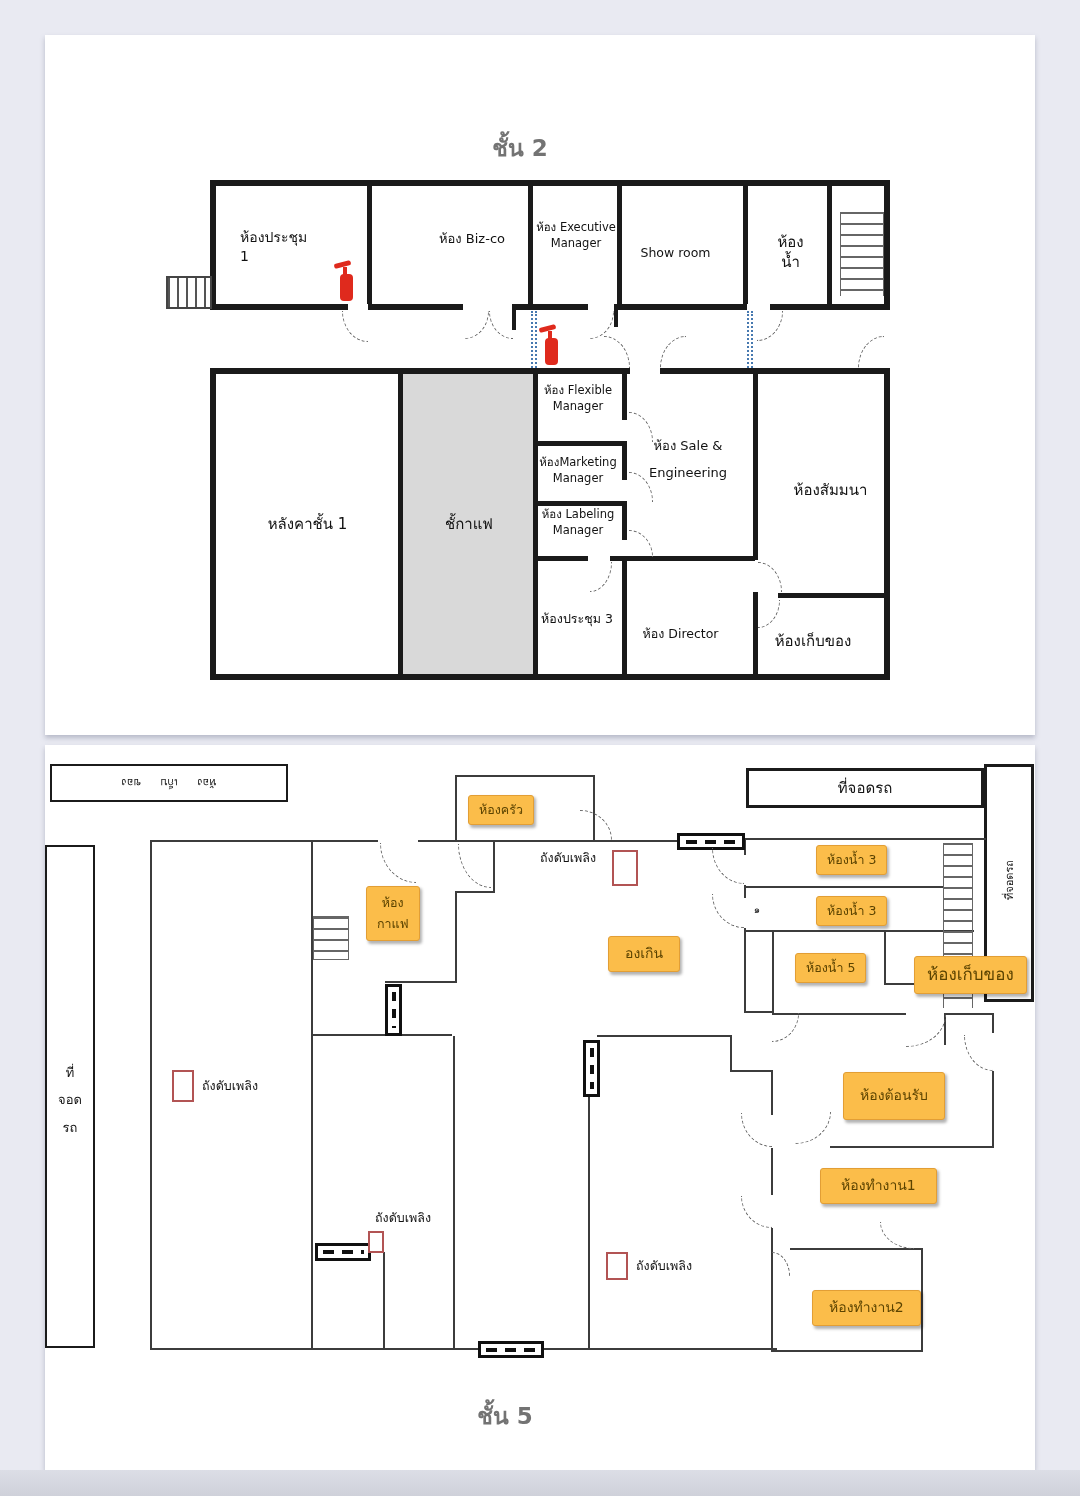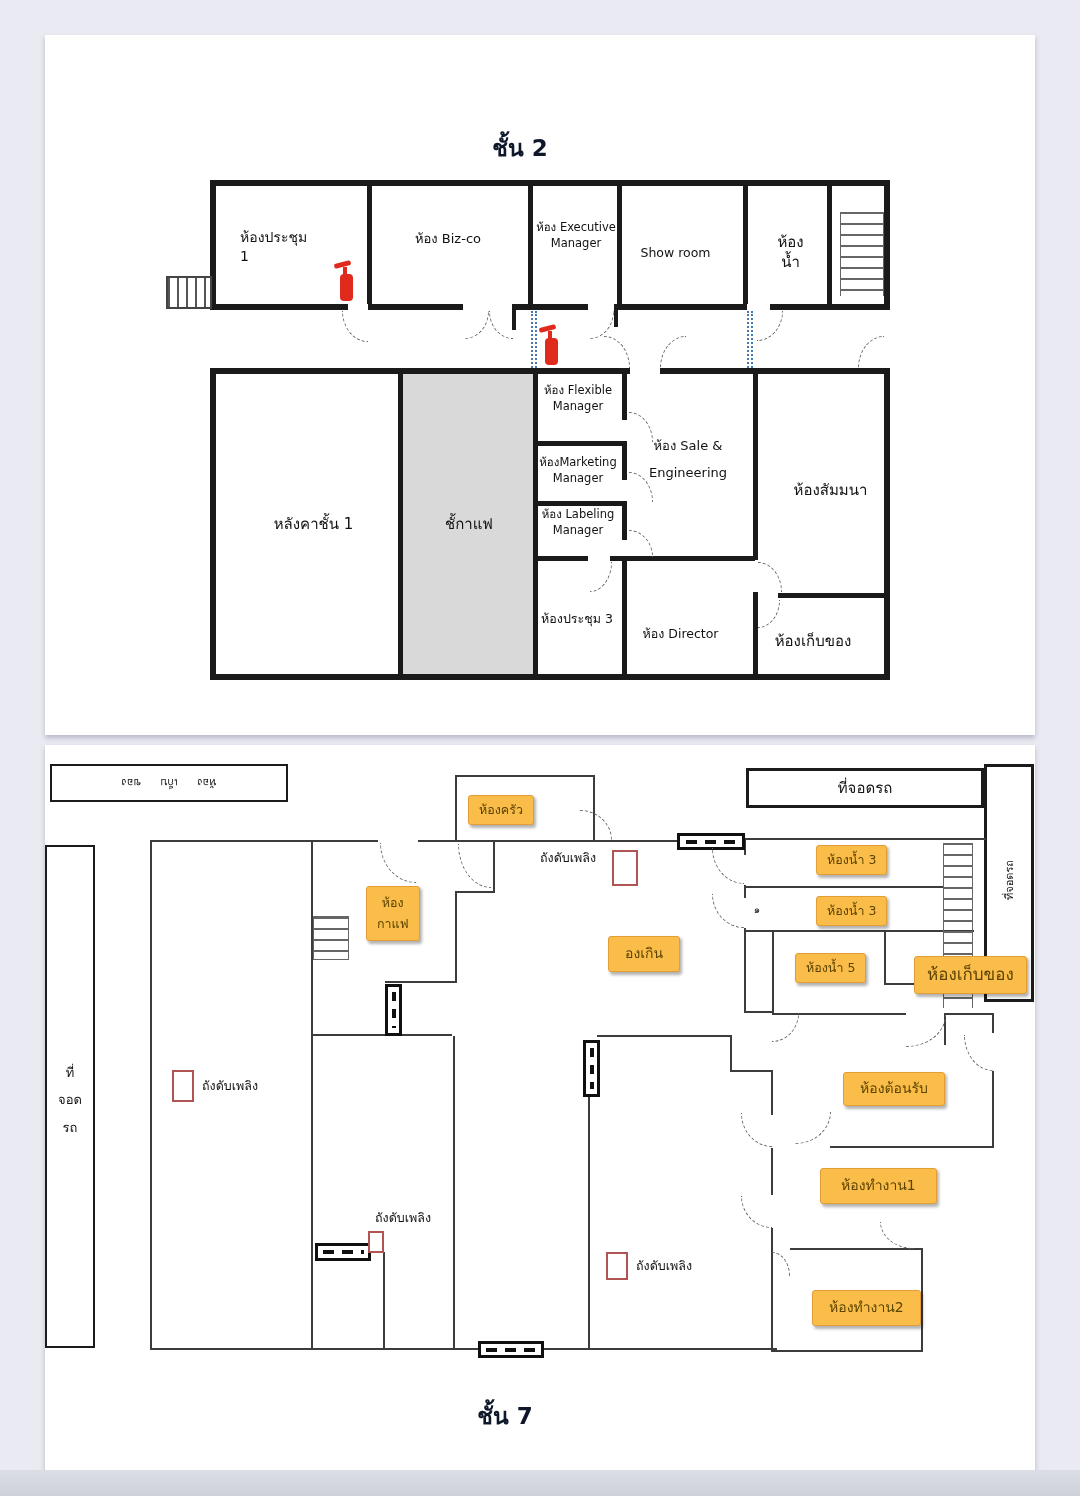--- a/index.html
+++ b/index.html
@@ -7,21 +7,21 @@
          font-family:"DejaVu Sans","Liberation Sans",sans-serif;color:#161616;}
   .panel{position:absolute;background:#fff;box-shadow:0 3px 5px rgba(90,95,120,.35);}
   .abs{position:absolute;}
   
   .w{position:absolute;background:#1a1a1a;}
   
   .t{position:absolute;background:#3c3c3c;}
   .bx{position:absolute;border:3px solid #1b1b1b;background:#fff;box-sizing:border-box;}
   .mez{position:absolute;background:#d9d9d9;}
   .lbl{position:absolute;color:#121212;font-size:13px;text-align:center;line-height:1.35;white-space:nowrap;}
-  .title{position:absolute;font-weight:bold;font-size:23px;text-align:center;color:#0f172a;}
+  .title{position:absolute;font-weight:bold;font-size:23px;text-align:center;color:#737373;}
   .badge{position:absolute;background:#FBBD4A;border:1px solid #E29E35;border-radius:3px;
          box-shadow:2px 2.5px 3px rgba(0,0,0,.3);color:#5B4300;font-size:12.5px;
          text-align:center;padding:5px 10px;line-height:1.4;white-space:nowrap;}
   .arc{position:absolute;box-sizing:border-box;}
   .aTL{border-top:1.6px dashed #666;border-left:1.6px dashed #666;border-top-left-radius:100% 100%;}
   .aTR{border-top:1.6px dashed #666;border-right:1.6px dashed #666;border-top-right-radius:100% 100%;}
   .aBL{border-bottom:1.6px dashed #666;border-left:1.6px dashed #666;border-bottom-left-radius:100% 100%;}
   .aBR{border-bottom:1.6px dashed #666;border-right:1.6px dashed #666;border-bottom-right-radius:100% 100%;}
   .stV{position:absolute;box-sizing:border-box;border:2px solid #444;
        background:repeating-linear-gradient(to right,#555 0 2px,transparent 2px 9px);}
@@ -116,55 +116,55 @@
   <div class="arc aTR" style="left:629px;top:472px;width:24px;height:30px"></div>
   <div class="arc aTR" style="left:629px;top:530px;width:24px;height:27px"></div>
   <div class="arc aBR" style="left:590px;top:562px;width:22px;height:30px"></div>
   <div class="arc aTR" style="left:758px;top:562px;width:24px;height:30px"></div>
   <div class="arc aBR" style="left:758px;top:600px;width:22px;height:28px"></div>
 
   <div class="lbl" style="left:240px;top:228px;width:100px;text-align:left;font-size:14px">
     <span style="display:block">ห้องประชุม</span>
     <span style="display:block">1</span>
   </div>
-  <div class="lbl" style="left:393px;top:230px;width:110px">ห้อง Biz-co</div>
+  <div class="lbl" style="left:417px;top:230px;width:110px">ห้อง Biz-co</div>
   <div class="lbl small" style="left:533px;top:220px;width:86px">
     <span style="display:block">ห้อง  Executive</span>
     <span style="display:block">Manager</span>
   </div>
   <div class="lbl" style="left:628px;top:245px;width:95px;font-size:12.5px">Show room</div>
   <div class="lbl big" style="left:768px;top:232px;width:45px">
     <span style="display:block">ห้อง</span>
     <span style="display:block">น้ำ</span>
   </div>
   <div class="lbl small" style="left:538px;top:383px;width:80px">
     <span style="display:block">ห้อง  Flexible</span>
     <span style="display:block">Manager</span>
   </div>
   <div class="lbl" style="left:638px;top:432px;width:100px;font-size:13px;line-height:2.1">
     <span style="display:block">ห้อง  Sale &amp;</span>
     <span style="display:block">Engineering</span>
   </div>
   <div class="lbl big" style="left:783px;top:480px;width:95px">ห้องสัมมนา</div>
-  <div class="lbl big" style="left:261px;top:514px;width:105px">หลังคาชั้น  1</div>
+  <div class="lbl big" style="left:255px;top:514px;width:105px">หลังคาชั้น  1</div>
   <div class="lbl big" style="left:433px;top:514px;width:72px">ชั้กาแฟ</div>
   <div class="lbl small" style="left:538px;top:455px;width:80px">
     <span style="display:block">ห้องMarketing</span>
     <span style="display:block">Manager</span>
   </div>
   <div class="lbl small" style="left:538px;top:507px;width:80px">
     <span style="display:block">ห้อง Labeling</span>
     <span style="display:block">Manager</span>
   </div>
   <div class="lbl" style="left:536px;top:611px;width:82px;font-size:12.5px">ห้องประชุม 3</div>
   <div class="lbl" style="left:633px;top:626px;width:95px;font-size:12.5px">ห้อง  Director</div>
   <div class="lbl big" style="left:763px;top:631px;width:100px">ห้องเก็บของ</div>
 
   <div class="panel" style="left:45px;top:745px;width:990px;height:725px">
-    <div class="title" style="left:400px;top:653px;width:120px;position:absolute">ชั้น 7</div>
+    <div class="title" style="left:400px;top:653px;width:120px;position:absolute">ชั้น 5</div>
   </div>
 
   <div class="bx" style="left:50px;top:764px;width:238px;height:38px;border-width:2.5px">
     <div class="rot180" style="width:100%;height:100%;display:flex;align-items:center;justify-content:center;font-size:11px;word-spacing:16px">ห้อง เก็บ ของ</div>
   </div>
   <div class="bx" style="left:746px;top:768px;width:238px;height:40px">
     <div style="width:100%;height:100%;display:flex;align-items:center;justify-content:center;font-size:15px">ที่จอดรถ</div>
   </div>
   <div class="bx" style="left:984px;top:764px;width:50px;height:238px"></div>
   <div class="abs" style="left:974px;top:870px;width:70px;height:20px;transform:rotate(-90deg);display:flex;align-items:center;justify-content:center;font-size:11px">ที่จอดรถ</div>
@@ -255,18 +255,18 @@
   <div class="badge" style="left:468px;top:795px">ห้องครัว</div>
   <div class="badge" style="left:816px;top:845px">ห้องน้ำ 3</div>
   <div class="badge" style="left:816px;top:896px">ห้องน้ำ 3</div>
   <div class="badge" style="left:795px;top:953px">ห้องน้ำ 5</div>
   <div class="badge" style="left:914px;top:956px;font-size:17px;padding:6px 12px">ห้องเก็บของ</div>
   <div class="badge" style="left:366px;top:886px;line-height:1.7">
     <span style="display:block">ห้อง</span>
     <span style="display:block">กาแฟ</span>
   </div>
   <div class="badge" style="left:608px;top:936px;font-size:14px;padding:7px 16px">องเกิน</div>
-  <div class="badge" style="left:843px;top:1072px;font-size:14px;padding:6px 16px">ห้องต้อนรับ</div>
+  <div class="badge" style="left:843px;top:1072px;font-size:14px;padding:13px 16px">ห้องต้อนรับ</div>
   <div class="badge" style="left:820px;top:1168px;font-size:14px;padding:7px 20px">ห้องทำงาน1</div>
   <div class="badge" style="left:812px;top:1290px;font-size:14px;padding:7px 16px">ห้องทำงาน2</div>
 
   <div class="abs" style="left:0;top:1470px;width:1080px;height:26px;background:linear-gradient(to bottom,#dcdee6,#cfd1da)"></div>
 </div>
 
 </body></html>

